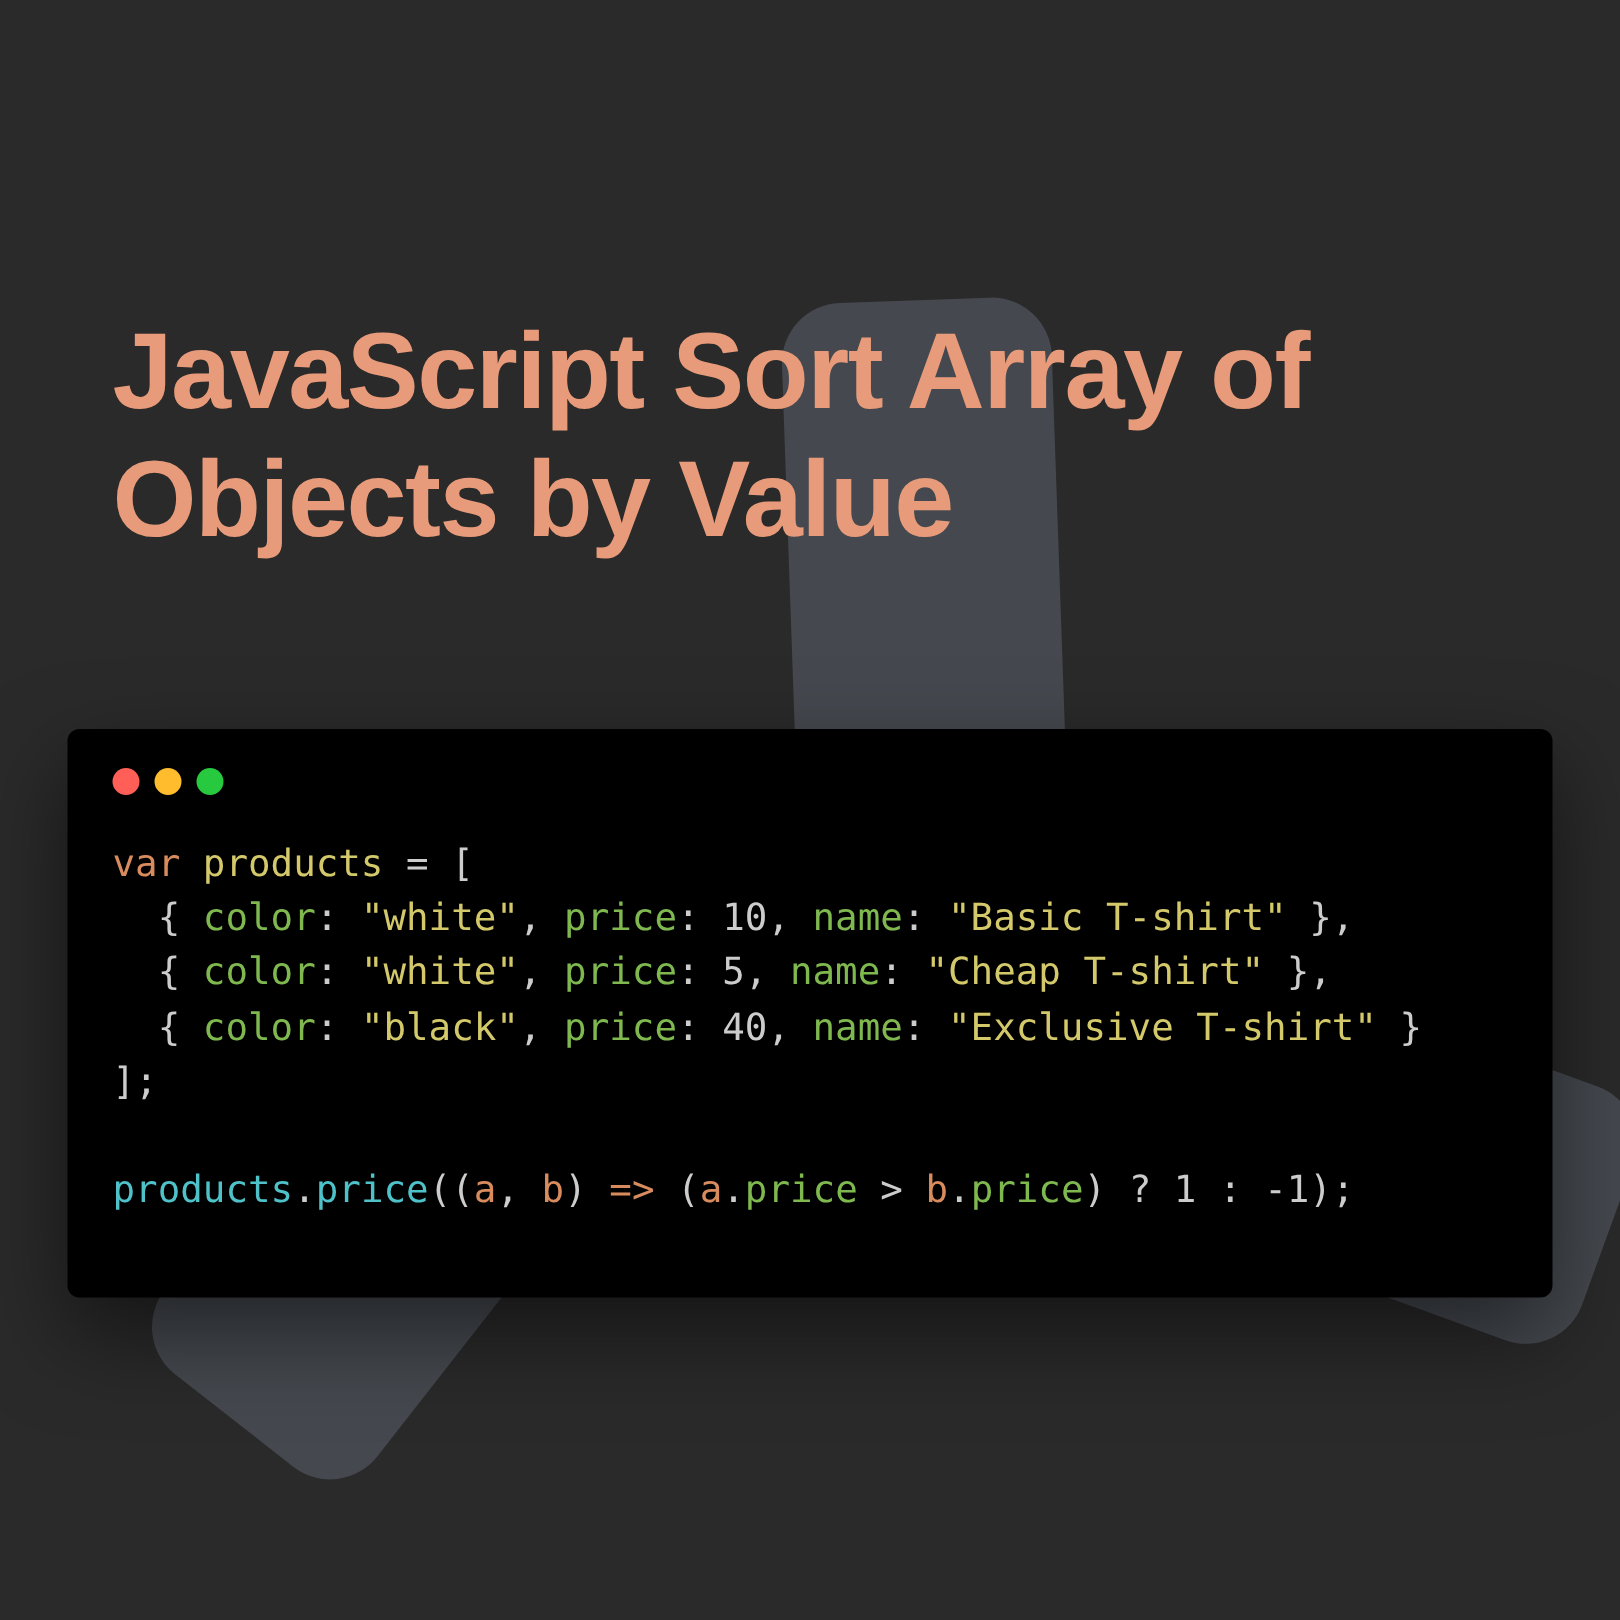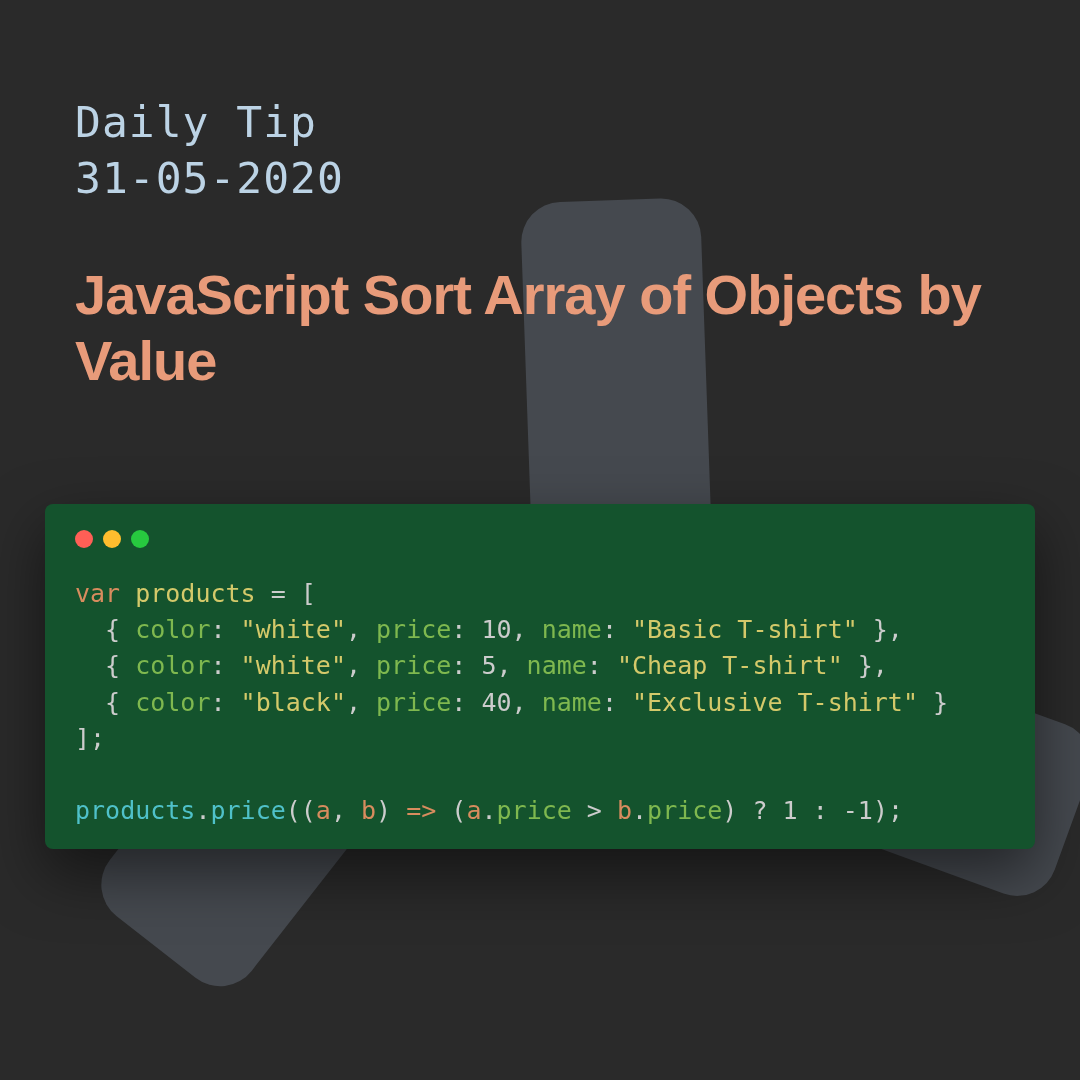--- a/index.html
+++ b/index.html
@@ -26,34 +26,34 @@
   }
   .subtitle {
     font-family: ui-monospace, "SF Mono", Menlo, monospace;
     font-size: 43px;
     color: #bcd3e5;
     line-height: 1.3;
     letter-spacing: 1px;
     margin-bottom: 55px;
   }
   .title {
-    font-size: 56px;
+    font-size: 72px;
     font-weight: 600;
     color: #e89b7a;
     line-height: 1.18;
     letter-spacing: -1px;
   }
   .code-window {
     position: relative;
     z-index: 10;
     margin: 110px 45px 0 45px;
-    background: #14532d;
+    background: #000000;
     border-radius: 8px;
     box-shadow: 0 24px 60px rgba(0,0,0,0.5);
-    padding: 26px 30px 19px 30px;
+    padding: 26px 30px 53px 30px;
   }
   .window-dots { display: flex; gap: 10px; margin-bottom: 28px; }
   .dot { width: 18px; height: 18px; border-radius: 50%; }
   .dot-red { background: #ff5f56; }
   .dot-yellow { background: #ffbd2e; }
   .dot-green { background: #27c93f; }
   .code {
     font-family: ui-monospace, "SF Mono", Menlo, Consolas, monospace;
     font-size: 25px;
     line-height: 1.45;
@@ -71,22 +71,21 @@
 </style>
 </head>
 <body>
 
 <div class="bg-shape shape1"></div>
 <div class="bg-shape shape2"></div>
 <div class="bg-shape shape3"></div>
 
 <div class="content">
   <div class="subtitle">
-    <span>Daily Tip</span><br>
-    <span>31-05-2020</span>
+    <br>
   </div>
   <h1 class="title">JavaScript Sort Array of Objects by Value</h1>
 </div>
 
 <div class="code-window">
   <div class="window-dots">
     <div class="dot dot-red"></div>
     <div class="dot dot-yellow"></div>
     <div class="dot dot-green"></div>
   </div>

